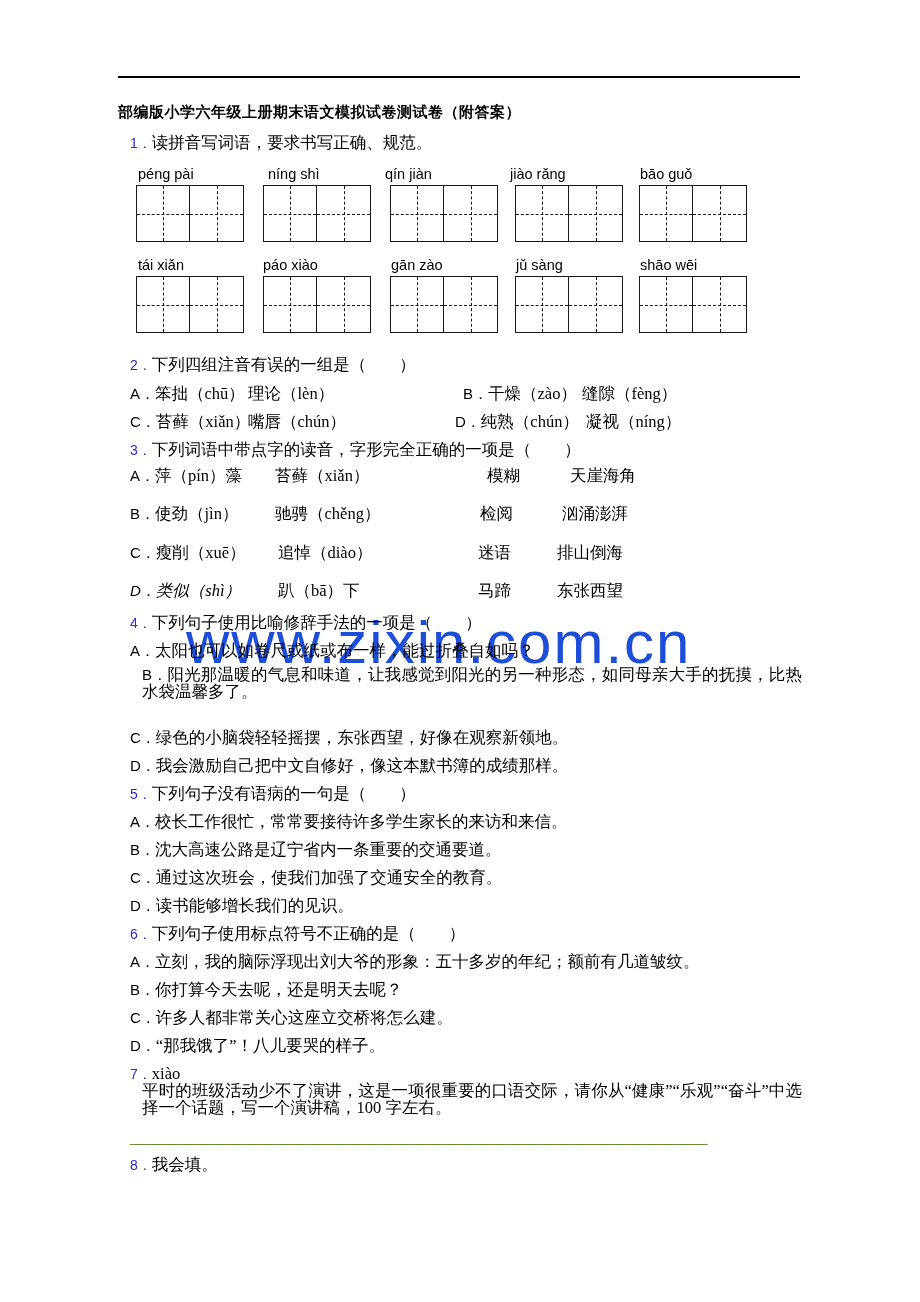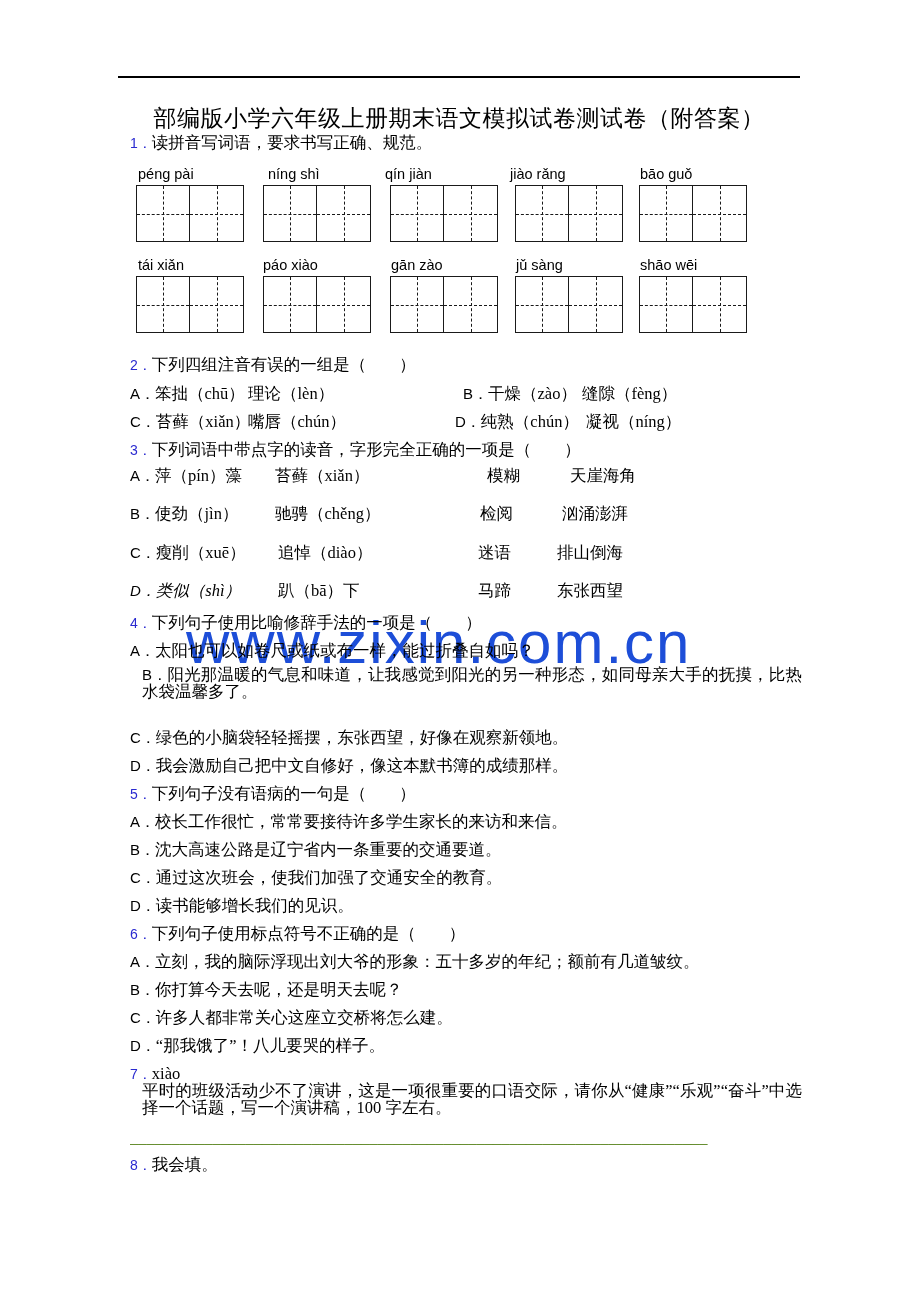--- a/index.html
+++ b/index.html
@@ -54,23 +54,22 @@
     height: 0;
     border-top: 2px solid #000000;
   }
 
   
   .doc-title {
     position: absolute;
     left: 118px;
     top: 103px;
     width: 682px;
-    text-align: center;
-    font-size: 23px;
-    font-weight: normal;
+    font-size: 15px;
+    font-weight: bold;
     letter-spacing: 0.5px;
     white-space: nowrap;
   }
 
   
   .line {
     position: absolute;
     font-size: 16.5px;
     line-height: 20px;
     white-space: nowrap;

